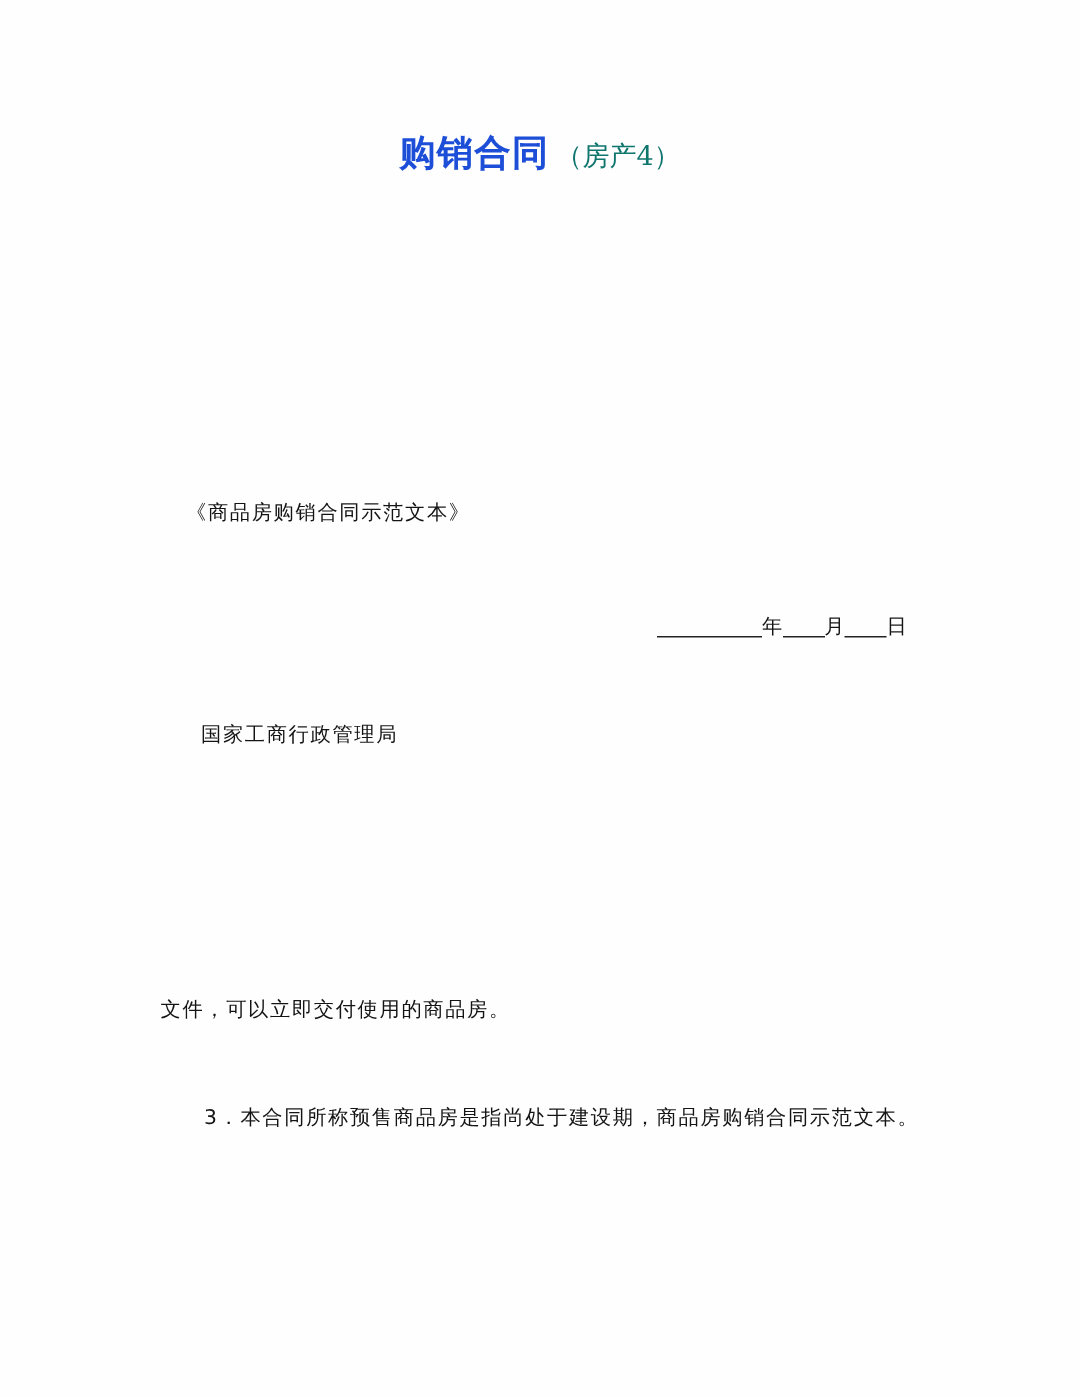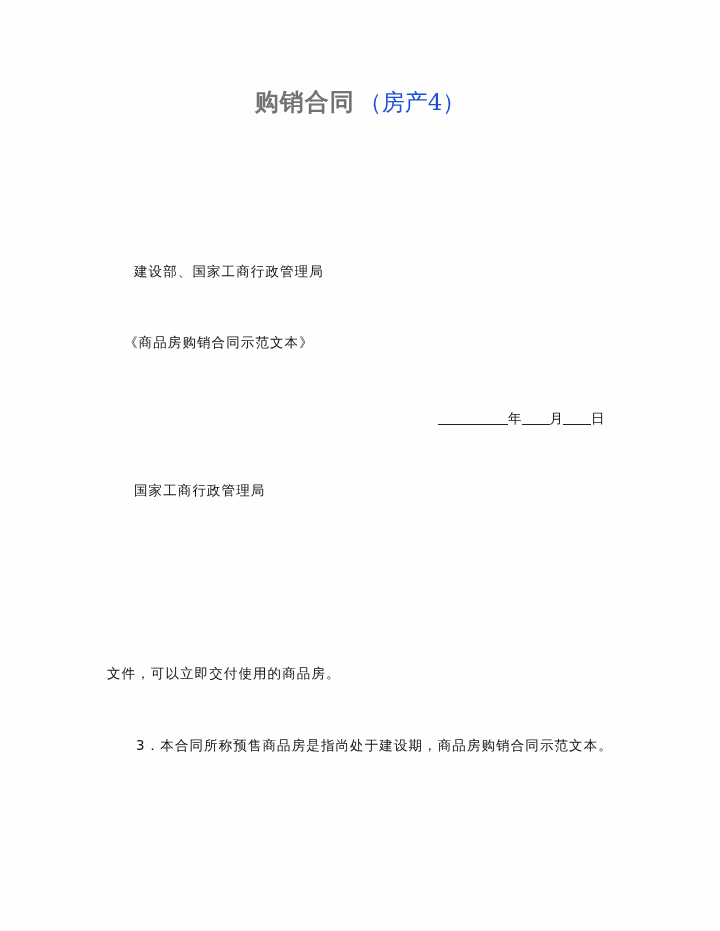--- a/index.html
+++ b/index.html
@@ -25,27 +25,27 @@
       position: absolute;
       top: 86px;
       left: 0;
       width: 720px;
       text-align: center;
       white-space: nowrap;
     }
     .title-main {
       font-size: 24px;
       font-weight: bold;
-      color: #737373;
+      color: #1d4ed8;
       letter-spacing: 1px;
     }
     .title-sub {
-      font-size: 23px;
+      font-size: 18px;
       font-family: "DejaVu Serif", "Liberation Serif", serif;
-      color: #1d4ed8;
+      color: #0f766e;
       margin-left: 4px;
     }
     .line {
       position: absolute;
       font-size: 13.5px;
       line-height: 18px;
       white-space: nowrap;
       letter-spacing: 1.1px;
       color: #141414;
     }
@@ -72,21 +72,20 @@
   </style>
 </head>
 <body>
 
 <div class="page">
 
   <div class="title">
     <span class="title-main">购销合同</span><span class="title-sub">（房产4）</span>
   </div>
 
-  <div class="line" style="top:262px; left:134px;">建设部、国家工商行政管理局</div>
 
   <div class="line" style="top:333px; left:124px;">《商品房购销合同示范文本》</div>
 
   <div class="date-row">
     <span class="blank year"></span>
     <span>年</span>
     <span class="blank month"></span>
     <span>月</span>
     <span class="blank day"></span>
     <span>日</span>

